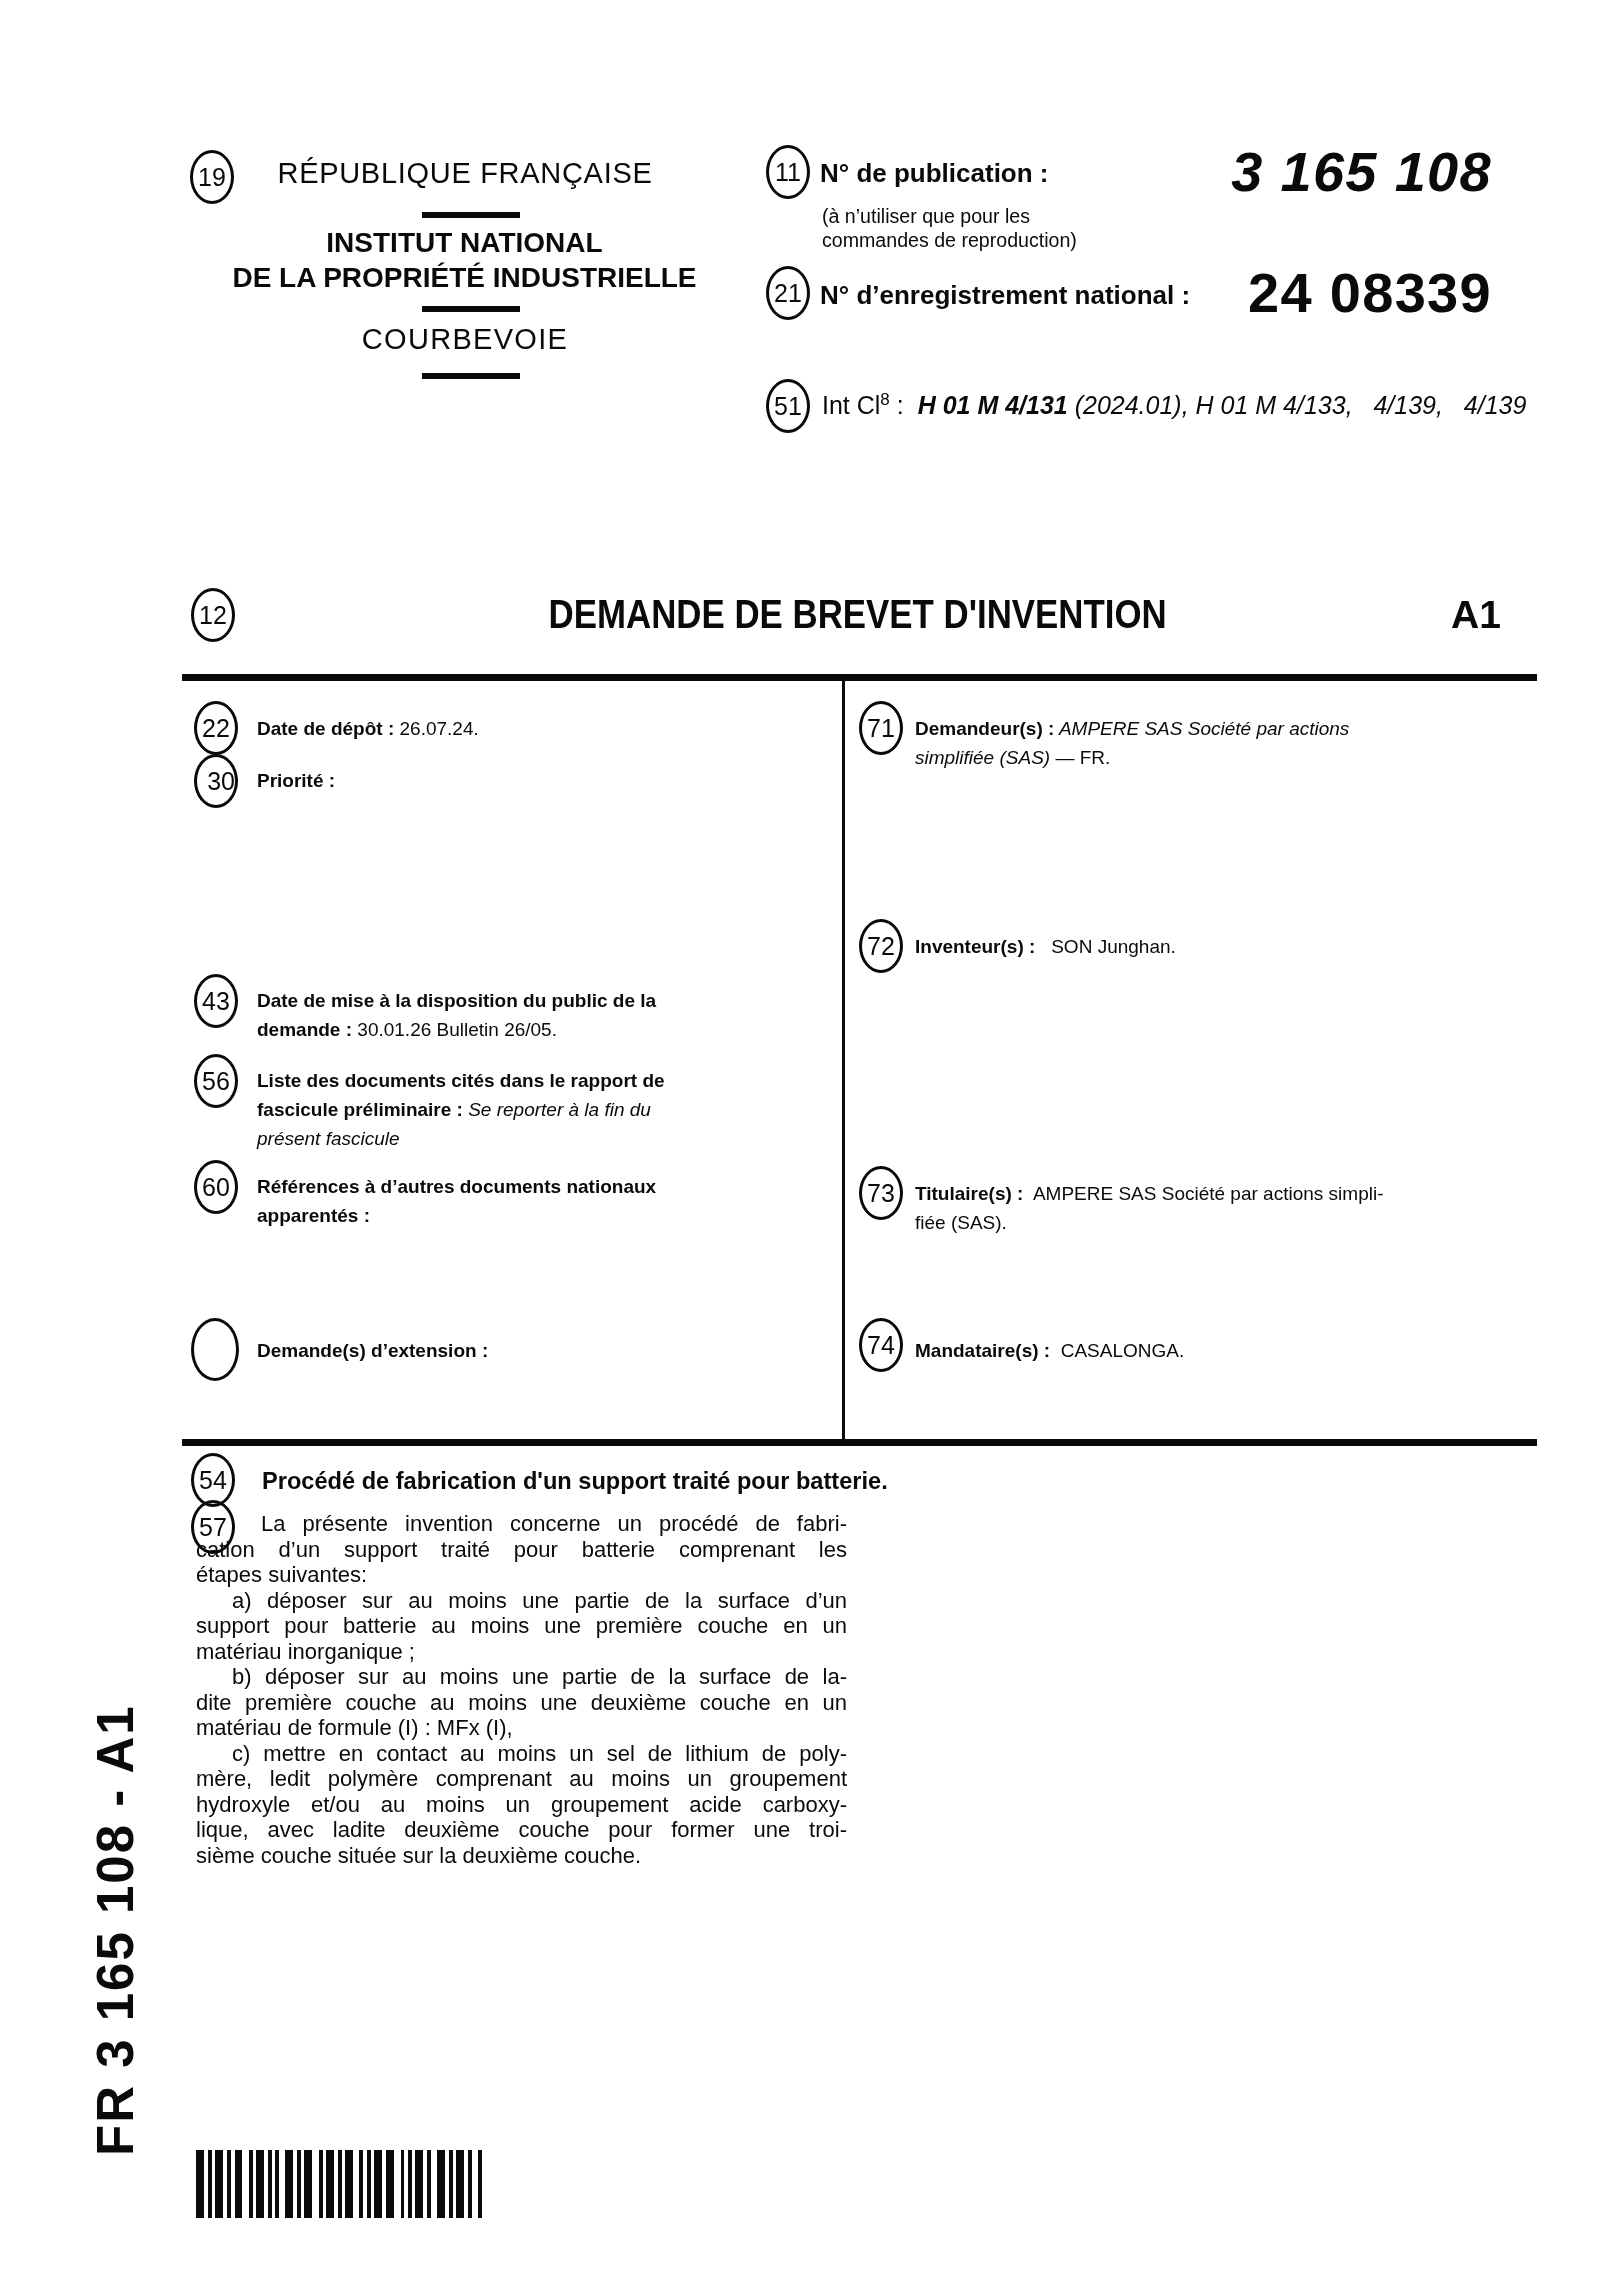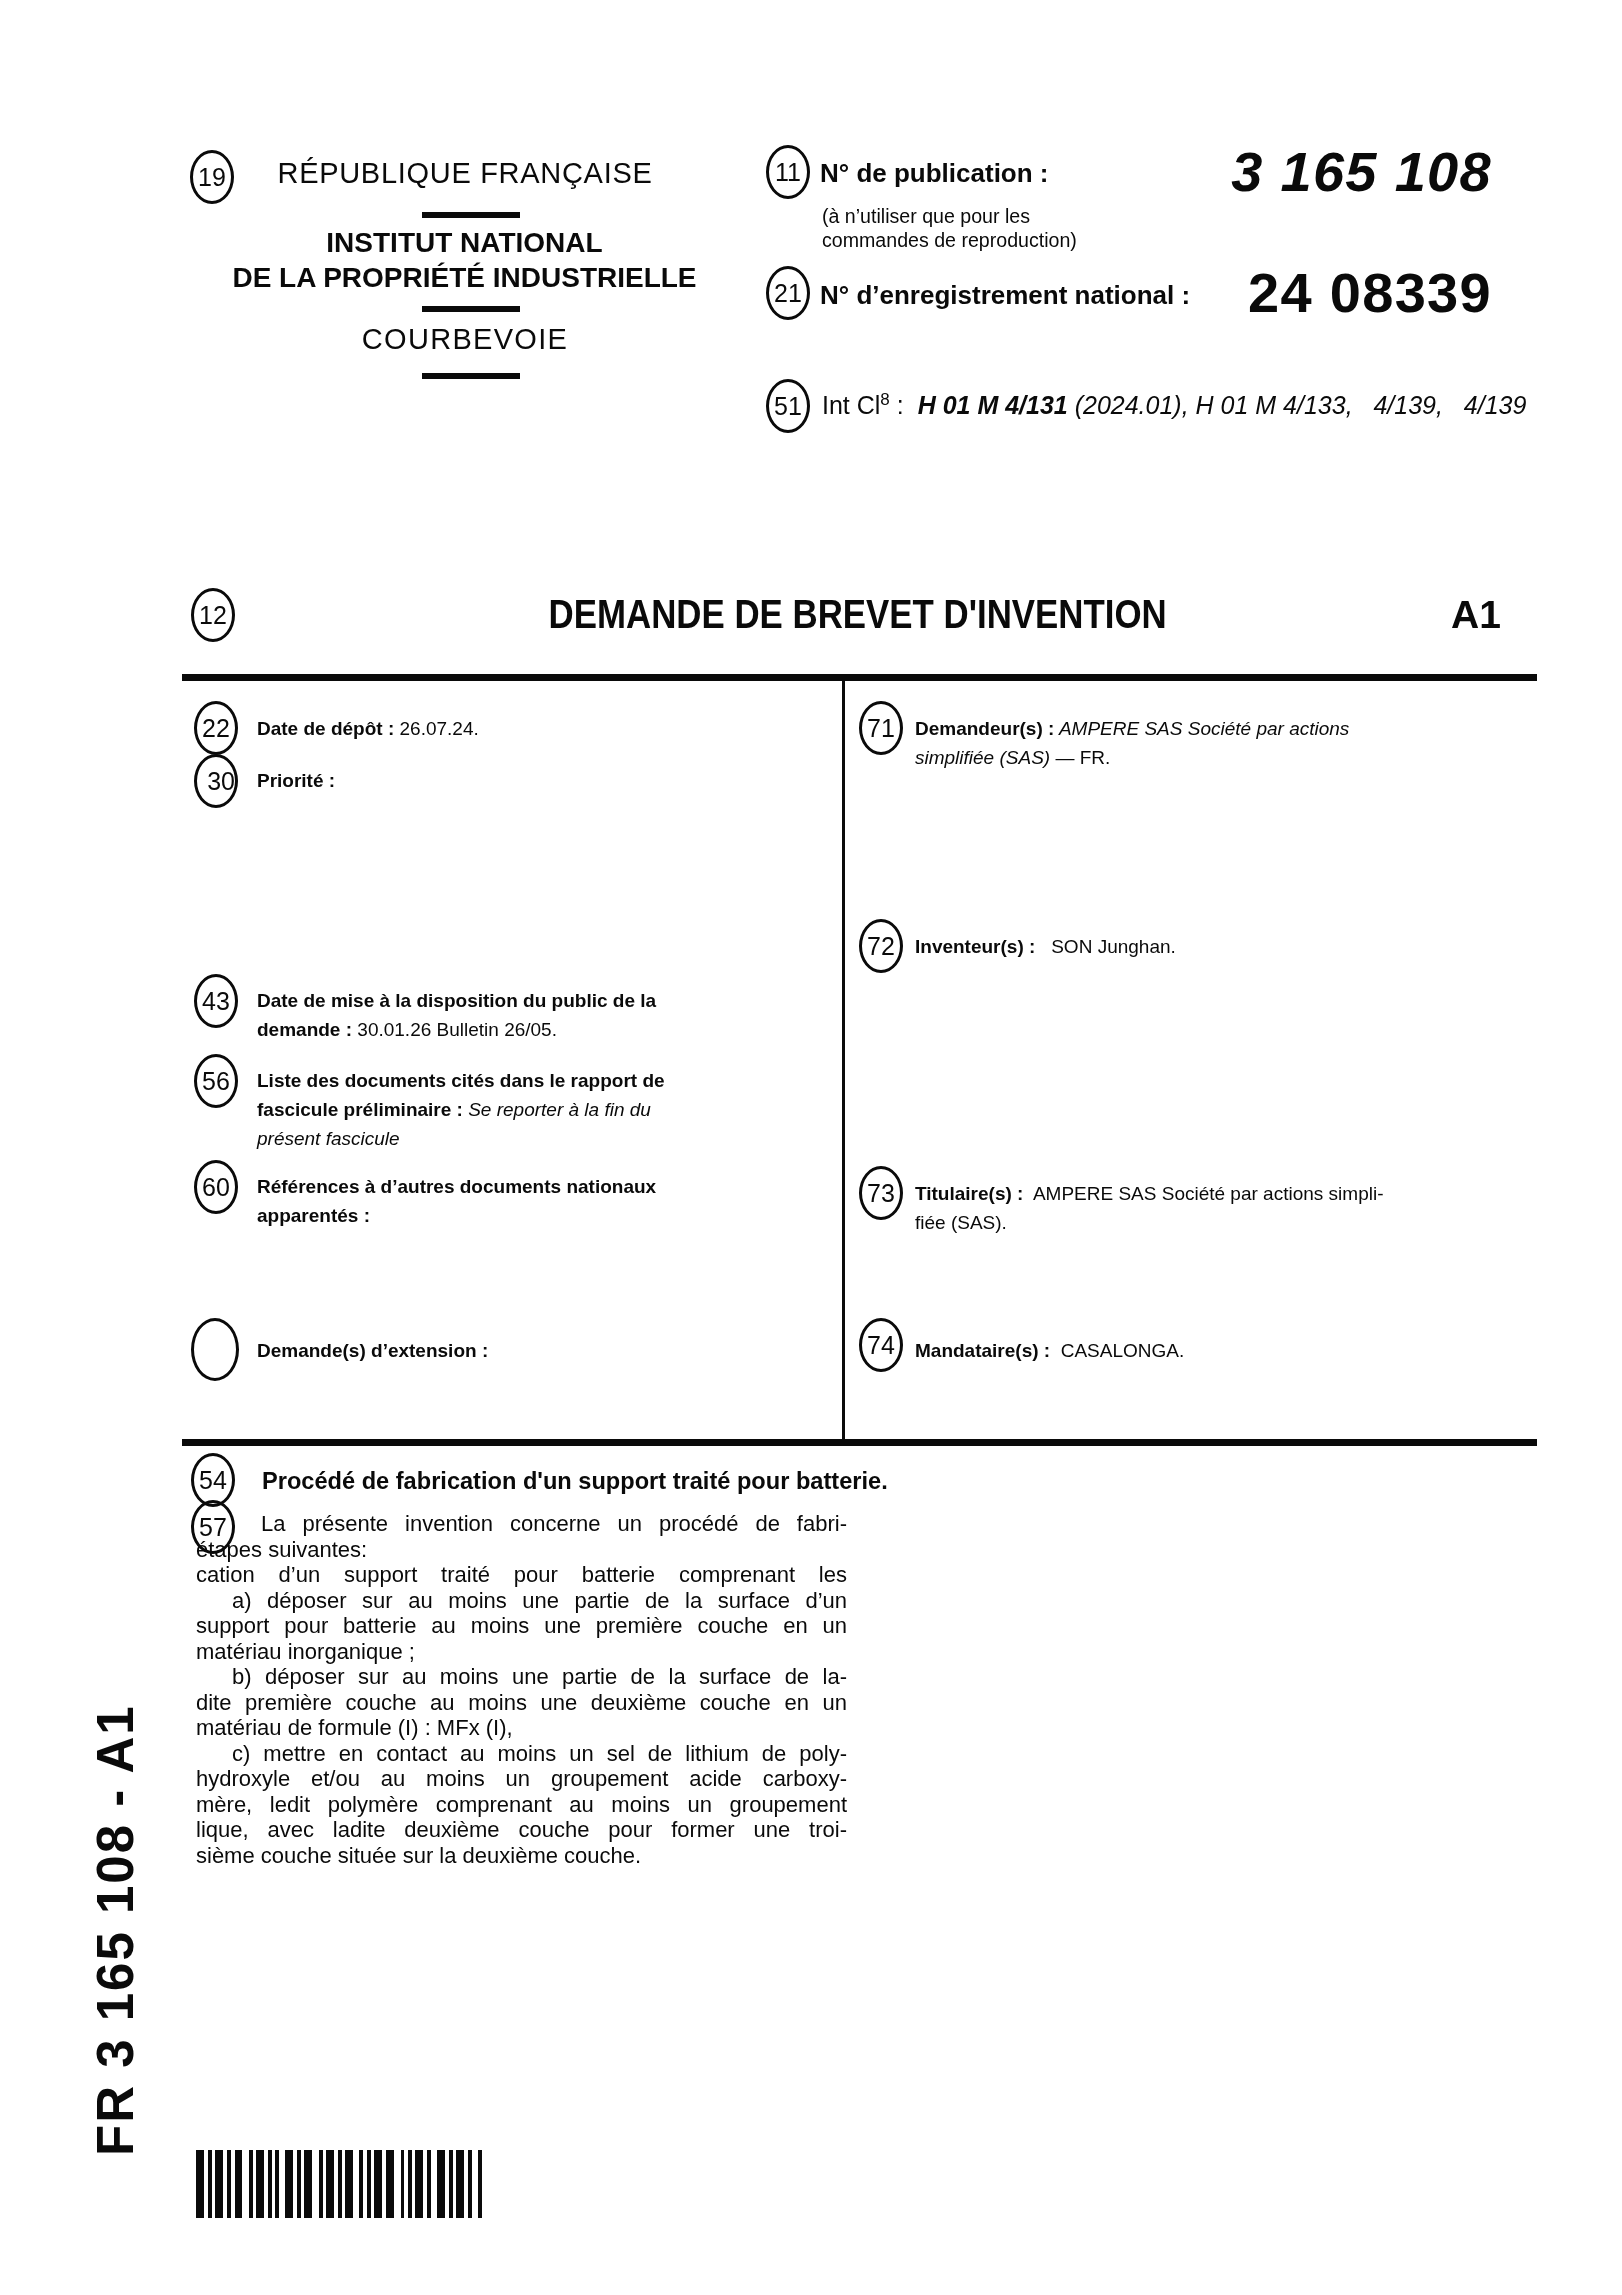--- a/index.html
+++ b/index.html
@@ -185,31 +185,31 @@
   <div class="circ" style="left:191px; top:1453px;">
     <span>54</span>
   </div>
   <div class="abs b" style="left:262px; top:1468px; font-size:23.6px;">Procédé de fabrication d'un support traité pour batterie.</div>
 
   <div class="circ" style="left:191px; top:1500px;">
     <span>57</span>
   </div>
   <div class="abs abstract" style="left:196px; top:1511px;">
       <div class="abs-line j" style="padding-left: 65px;">La présente invention concerne un procédé de fabri-</div>
+      <div class="abs-line j">cation d’un support traité pour batterie comprenant les</div>
       <div class="abs-line">étapes suivantes:</div>
-      <div class="abs-line j">cation d’un support traité pour batterie comprenant les</div>
       <div class="abs-line j" style="padding-left: 36px;">a) déposer sur au moins une partie de la surface d’un</div>
       <div class="abs-line j">support pour batterie au moins une première couche en un</div>
       <div class="abs-line">matériau inorganique ;</div>
       <div class="abs-line j" style="padding-left: 36px;">b) déposer sur au moins une partie de la surface de la-</div>
       <div class="abs-line j">dite première couche au moins une deuxième couche en un</div>
       <div class="abs-line">matériau de formule (I) : MFx (I),</div>
       <div class="abs-line j" style="padding-left: 36px;">c) mettre en contact au moins un sel de lithium de poly-</div>
+      <div class="abs-line j">mère, ledit polymère comprenant au moins un groupement</div>
       <div class="abs-line j">hydroxyle et/ou au moins un groupement acide carboxy-</div>
-      <div class="abs-line j">mère, ledit polymère comprenant au moins un groupement</div>
       <div class="abs-line j">lique, avec ladite deuxième couche pour former une troi-</div>
       <div class="abs-line">sième couche située sur la deuxième couche.</div>
     </div>
 
   <div class="sidebar-ref">FR 3 165 108 - A1</div>
 
   <div class="barcode">
       <span class="bar" style="width: 7.9px;"></span>
       <span class="gap" style="width: 3.9px;"></span>
       <span class="bar" style="width: 3.9px;"></span>

